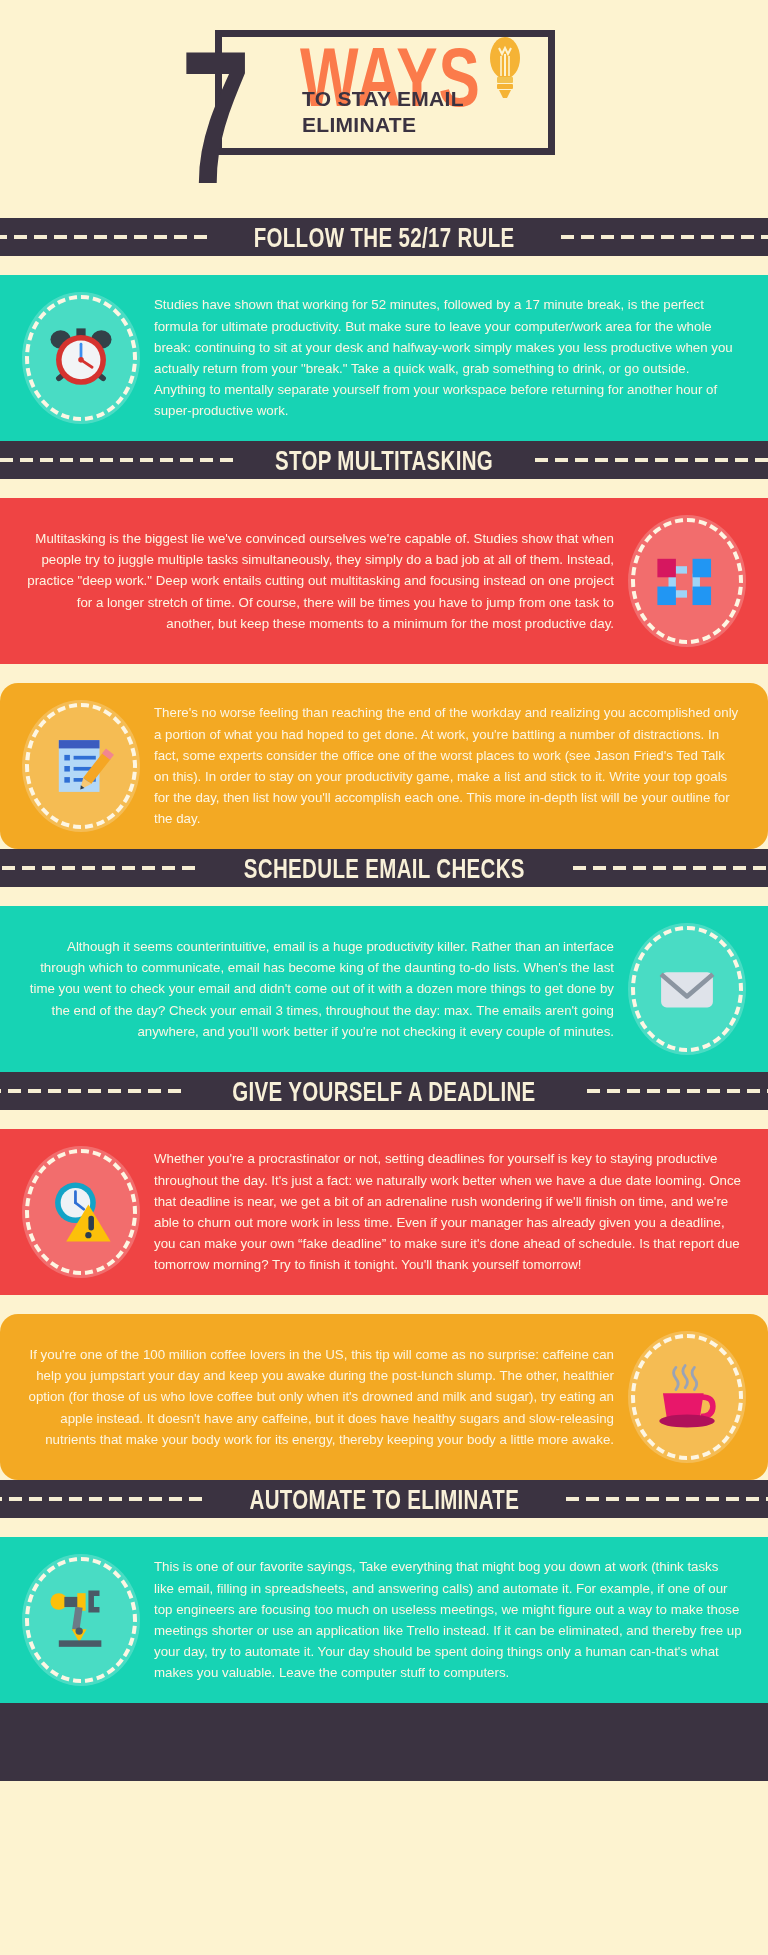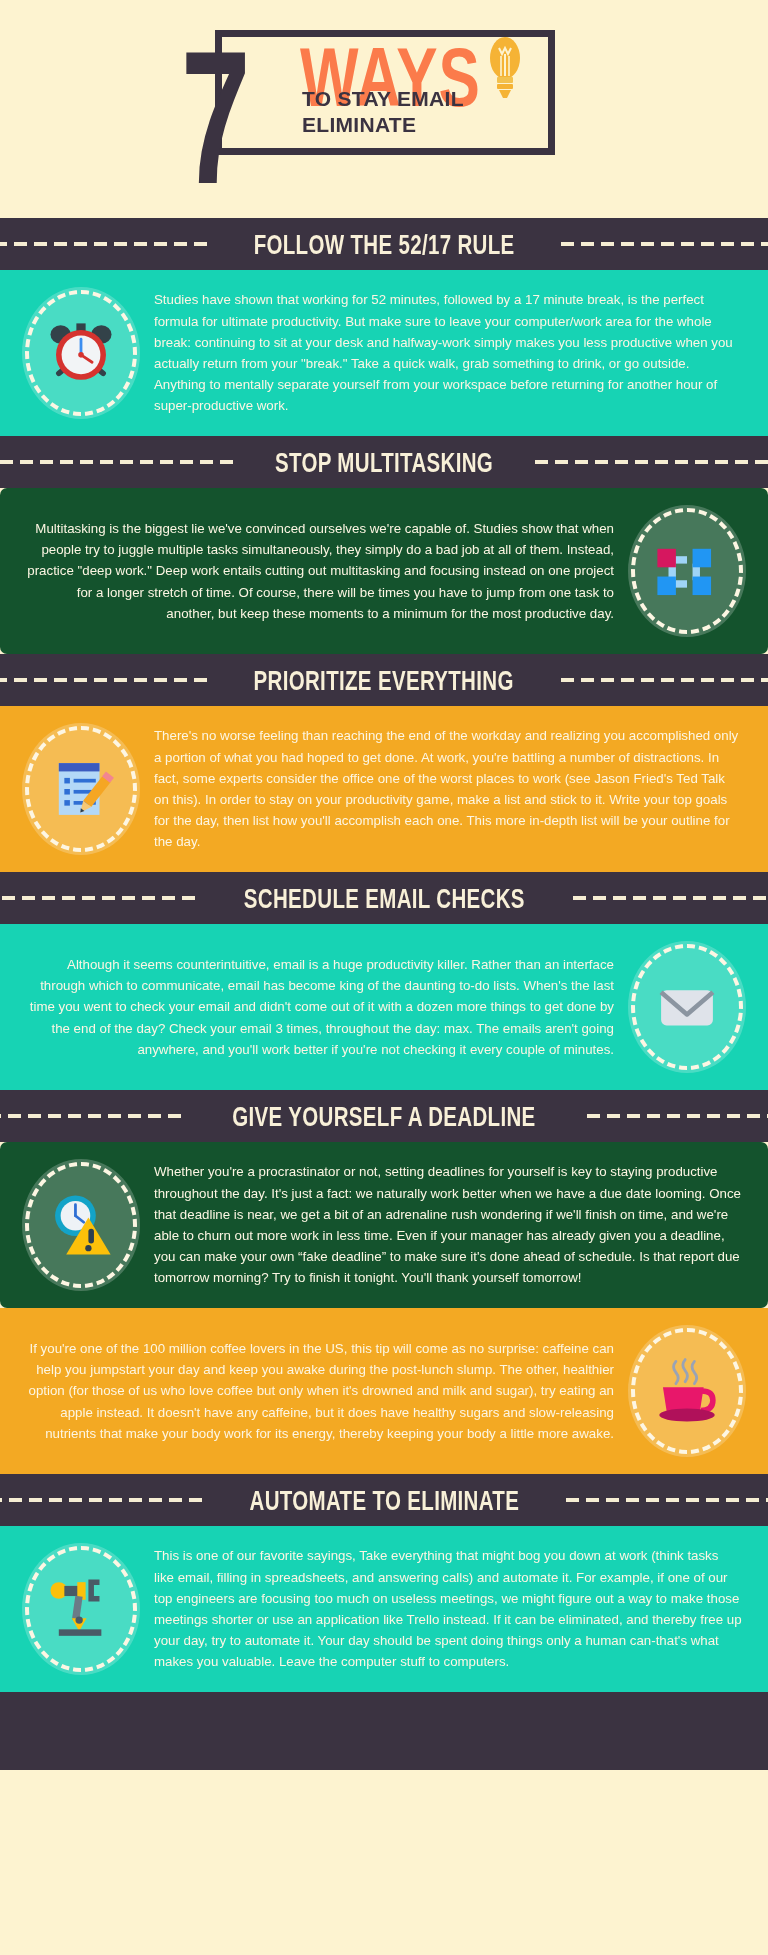--- a/index.html
+++ b/index.html
@@ -75,21 +75,21 @@
     left: 485px;
     top: 34px;
     width: 40px;
     height: 70px;
     z-index: 6;
   }
 
   
   .sec-head {
     background: #3b3341;
-    height: 52px;
+    height: 38px;
     display: flex;
     align-items: center;
     justify-content: center;
     gap: 18px;
     position: relative;
   }
   .dashes {
     flex: 0 0 auto;
     display: flex;
     gap: 7px;
@@ -111,27 +111,28 @@
     transform: scaleX(0.82) scaleY(1.12);
     transform-origin: center;
   }
 
   
   .sec-body {
     display: flex;
     align-items: center;
     padding: 17px 22px;
     gap: 4px;
+    margin-top: 19px;
   }
   .sec-body.left-icon  { flex-direction: row; }
   .sec-body.right-icon { flex-direction: row-reverse; }
 
   .bg-teal   { background: #17d3b4; }
-  .bg-orange { background: #14532d; border-radius: 7px; }
-  .bg-amber  { background: #f3a923; }
+  .bg-orange { background: #ef4444; }
+  .bg-amber  { background: #f3a923; border-radius: 18px; }
 
   .sec-text {
     flex: 1 1 auto;
     color: #fdf6e3;
     font-size: 13.3px;
     line-height: 21.2px;
     padding: 0 4px;
   }
   .left-icon  .sec-text { text-align: left; padding-left: 10px; }
   .right-icon .sec-text { text-align: right; padding-right: 10px; }
@@ -287,49 +288,20 @@
         <rect x="46" y="32" width="8" height="18" fill="#9fd4f7"></rect>
         <rect x="8" y="16" width="20" height="20" fill="#d6175f"></rect>
         <rect x="46" y="16" width="20" height="20" fill="#2196f3"></rect>
         <rect x="8" y="46" width="20" height="20" fill="#2196f3"></rect>
         <rect x="46" y="46" width="20" height="20" fill="#2196f3"></rect>
       </svg>
     </div>
     <div class="sec-text">Multitasking is the biggest lie we've convinced ourselves we're capable of. Studies show that when people try to juggle multiple tasks simultaneously, they simply do a bad job at all of them. Instead, practice "deep work." Deep work entails cutting out multitasking and focusing instead on one project for a longer stretch of time. Of course, there will be times you have to jump from one task to another, but keep these moments to a minimum for the most productive day.</div>
   </div>
 
-  <div class="sec-head">
-    <span class="dashes">
-      <i></i>
-        <i></i>
-        <i></i>
-        <i></i>
-        <i></i>
-        <i></i>
-        <i></i>
-        <i></i>
-        <i></i>
-        <i></i>
-        <i></i>
-    </span>
-    <span class="sec-title">PRIORITIZE EVERYTHING</span>
-    <span class="dashes">
-      <i></i>
-        <i></i>
-        <i></i>
-        <i></i>
-        <i></i>
-        <i></i>
-        <i></i>
-        <i></i>
-        <i></i>
-        <i></i>
-        <i></i>
-    </span>
-  </div>
   <div class="sec-body left-icon bg-amber">
     <div class="icon-wrap">
       <div class="icon-oval"></div>
       <div class="icon-dash"></div>
       <svg class="icon-art" viewBox="0 0 80 80">
         <rect x="16" y="12" width="44" height="56" fill="#b3d8f7"></rect>
         <rect x="16" y="12" width="44" height="9" fill="#3b5bbf"></rect>
         <rect x="22" y="28" width="6" height="6" fill="#2f6fd4"></rect>
         <rect x="32" y="29" width="24" height="4" fill="#2f6fd4"></rect>
         <rect x="22" y="40" width="6" height="6" fill="#2f6fd4"></rect>

